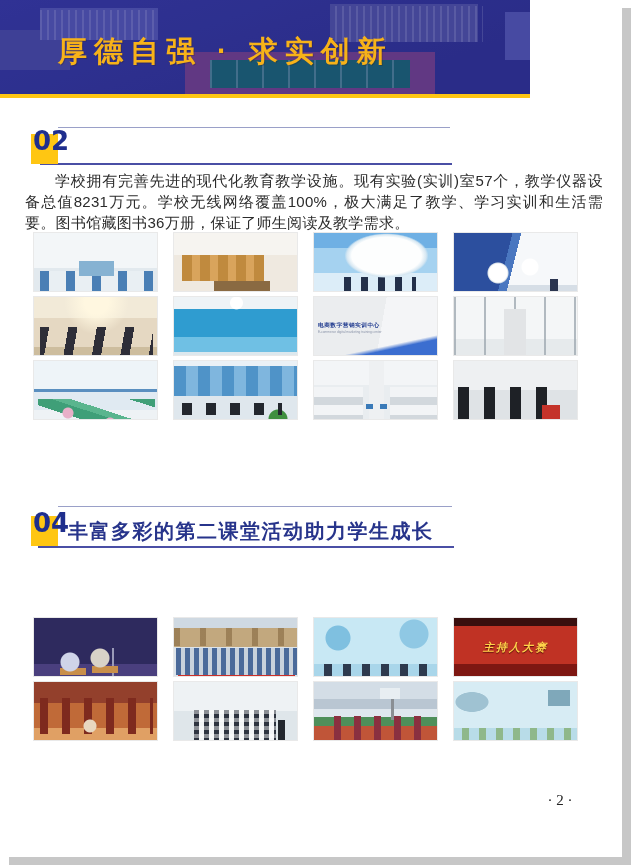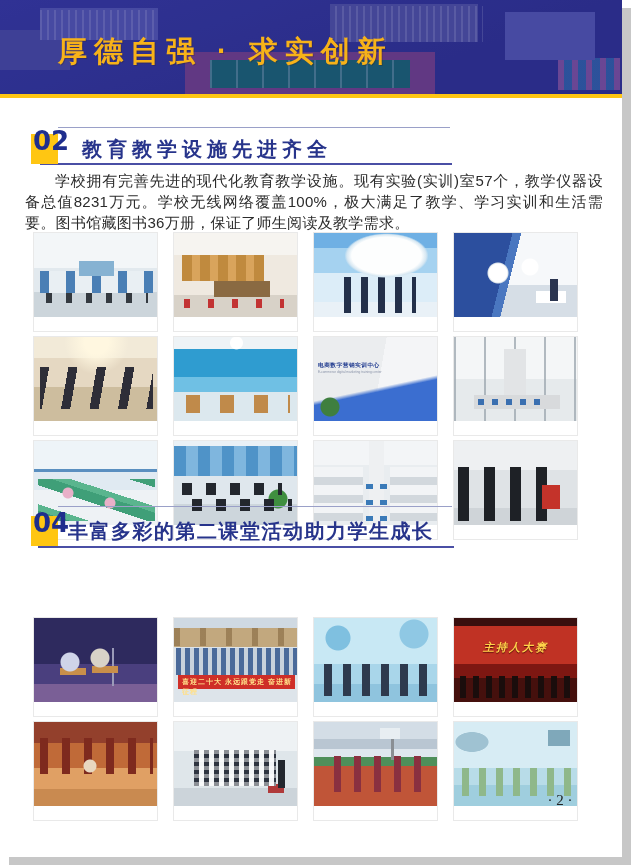--- a/index.html
+++ b/index.html
@@ -1,20 +1,20 @@
 <!DOCTYPE html>
 <html><head>
 <meta charset="utf-8">
 <style>
   html,body{margin:0;padding:0;background:#ffffff;}
   body{width:631px;height:865px;position:relative;font-family:"Liberation Sans",sans-serif;overflow:hidden;}
   .page{position:absolute;left:0;top:0;width:622px;height:857px;background:#fff;box-shadow:9px 8px 0 0 #c7c7c7;overflow:hidden;}
 
   
-  .banner{position:absolute;left:0;top:0;width:622px;height:94px;background:#0f172a;border-bottom:4px solid #ffc612;overflow:hidden;}
+  .banner{position:absolute;left:0;top:0;width:530px;height:94px;background:#0f172a;border-bottom:4px solid #ffc612;overflow:hidden;}
   .banner-art{position:absolute;inset:0;
     background-image:
       repeating-linear-gradient(90deg, rgba(255,255,255,.28) 0 2px, rgba(255,255,255,0) 2px 26px),
       linear-gradient(#0f6e5e,#0f6e5e),
       linear-gradient(#83407e,#83407e),
       repeating-linear-gradient(90deg, rgba(255,255,255,.20) 0 2px, rgba(255,255,255,0) 2px 7px),
       repeating-linear-gradient(90deg, rgba(255,255,255,.20) 0 2px, rgba(255,255,255,0) 2px 7px),
       linear-gradient(#5a5cb0,#5a5cb0),
       linear-gradient(#54569f,#54569f),
       linear-gradient(#5a5cb0,#5a5cb0),
@@ -33,21 +33,21 @@
   .rule-bot{position:absolute;height:2px;background:#4a4fa5;}
   .sec-num{position:absolute;left:33px;font-size:26px;line-height:1;font-weight:800;color:#1f2e8d;font-family:"DejaVu Sans",sans-serif;z-index:2;}
   .num-accent{position:absolute;left:31px;width:27px;height:30px;background:#ffc612;z-index:1;}
   .sec-title{position:absolute;font-size:20px;font-weight:bold;color:#27348b;white-space:nowrap;z-index:2;}
 
   
   .para{position:absolute;left:25px;width:578px;font-size:15px;line-height:21px;color:#2b2b2b;text-indent:2em;letter-spacing:.3px;text-align:justify;}
 
   
   .grid{position:absolute;left:33px;display:grid;grid-template-columns:repeat(4,125px);column-gap:15px;row-gap:4px;}
-  .photo{width:125px;height:100px;position:relative;overflow:hidden;background-repeat:no-repeat;border:1px solid #e9e9e9;box-sizing:border-box;}
+  .photo{width:125px;height:60px;position:relative;overflow:hidden;background-repeat:no-repeat;border:1px solid #e9e9e9;box-sizing:border-box;}
   .ph-label{position:absolute;color:#1f3a8f;font-weight:bold;}
 
   .ph-complab{background-image:
     linear-gradient(#86b2d2,#86b2d2),
     repeating-linear-gradient(90deg,#4a7fb5 0 9px,#e9eff3 9px 26px),
     repeating-linear-gradient(90deg,#343a40 0 6px,rgba(0,0,0,0) 6px 20px),
     linear-gradient(180deg,#f3f6f8 0 42%,#e2e9ee 42% 70%,#ccd5db 70%);
     background-position:45px 28px,6px 38px,12px 60px,0 0;
     background-size:35px 15px,113px 22px,102px 10px,125px 84px;}
   .ph-scilab{background-image:
@@ -204,21 +204,20 @@
 
   <div class="banner">
     <div class="banner-art"></div>
     <div class="banner-tint"></div>
     <div class="banner-slogan">厚德自强 · 求实创新</div>
   </div>
 
   <div class="rule-top" style="left:58px;top:127px;width:392px;"></div>
   <div class="num-accent" style="top:134px;"></div>
   <div class="sec-num" style="top:128px;">02</div>
-  <div class="sec-title" style="left:82px;top:136px;letter-spacing:5px;">教育教学设施先进齐全</div>
   <div class="rule-bot" style="left:40px;top:163px;width:412px;"></div>
 
   <div class="para" style="top:170px;">学校拥有完善先进的现代化教育教学设施。现有实验(实训)室57个，教学仪器设备总值8231万元。学校无线网络覆盖100%，极大满足了教学、学习实训和生活需要。图书馆藏图书36万册，保证了师生阅读及教学需求。</div>
 
   <div class="grid" style="top:232px;">
     <div class="photo ph-complab" title="computer-training-room"></div>
     <div class="photo ph-scilab" title="science-laboratory"></div>
     <div class="photo ph-aviation" title="aviation-cabin-mockup-with-students"></div>
     <div class="photo ph-studio" title="livestream-studio"></div>
     <div class="photo ph-music" title="music-keyboard-classroom"></div>

